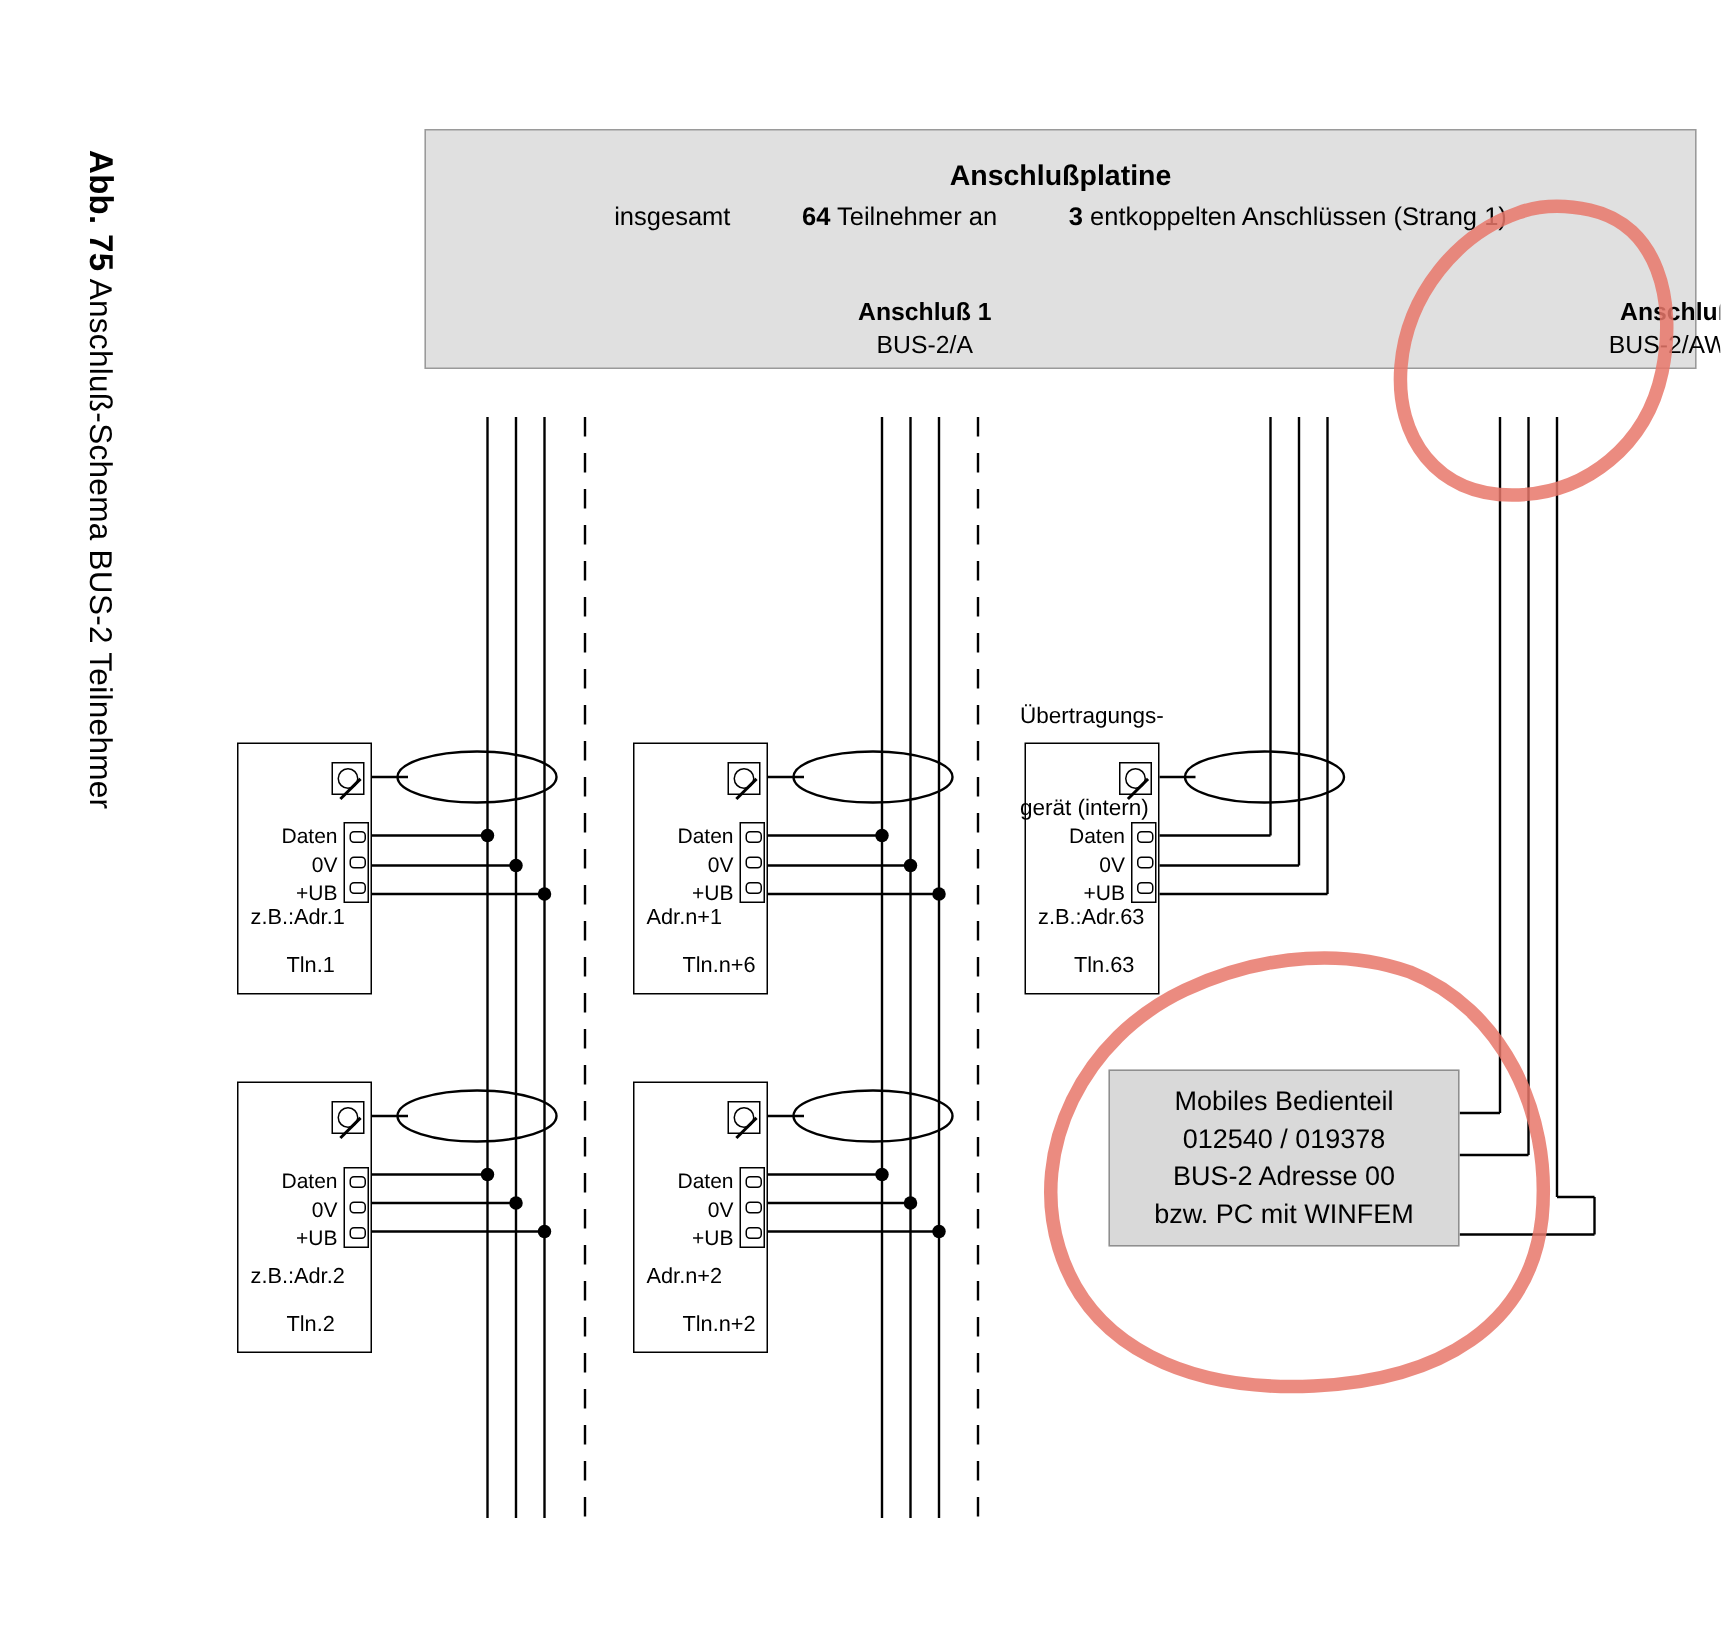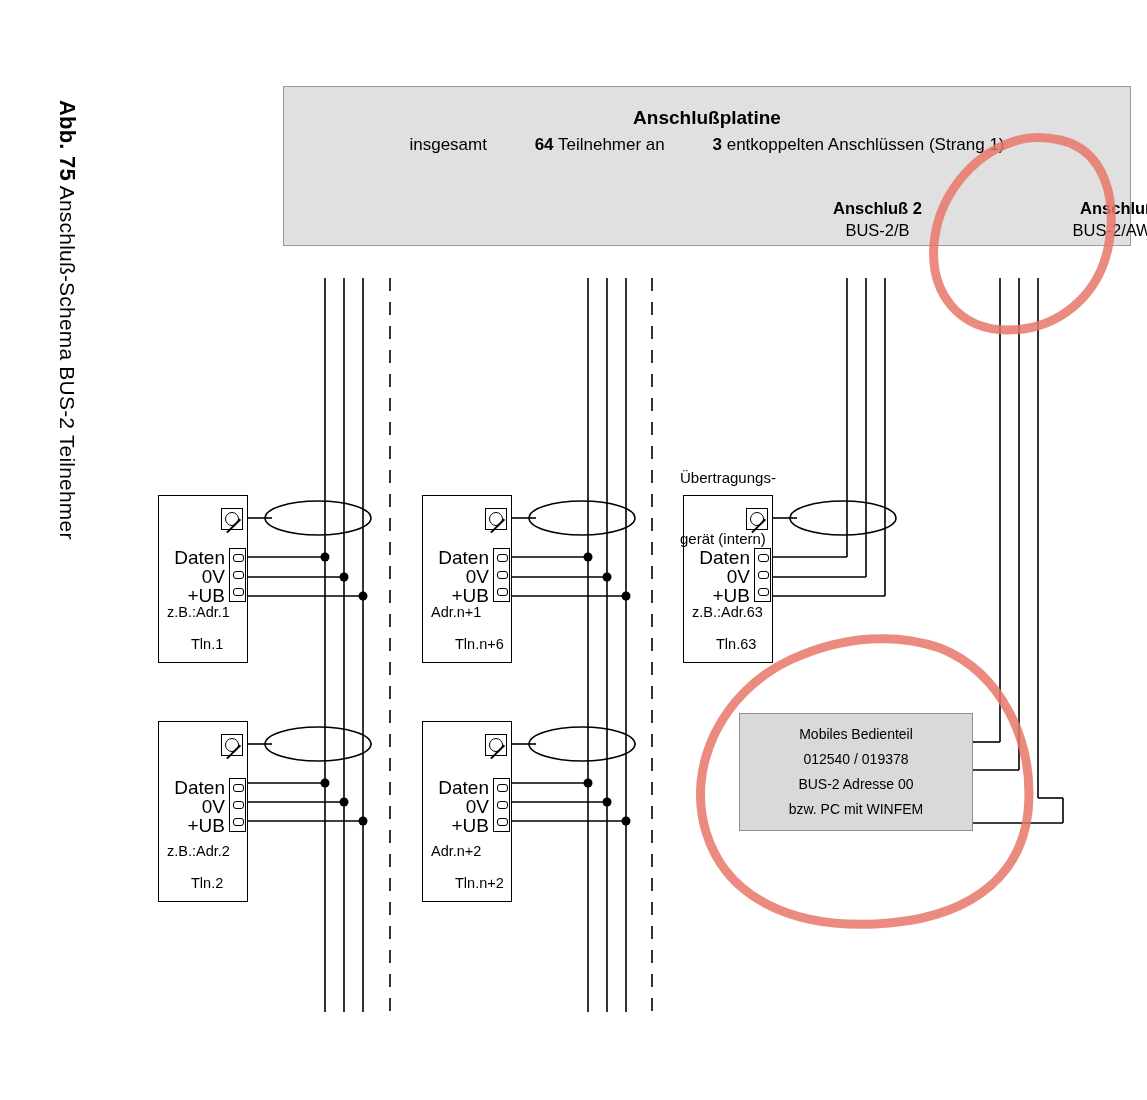--- a/index.html
+++ b/index.html
@@ -91,21 +91,21 @@
     border: 1px solid #000000;
     background: #ffffff;
     box-sizing: border-box;
   }
   .dev-labels {
     position: absolute;
     left: 4px;
     top: 52px;
     width: 62px;
     text-align: right;
-    font-size: 19px;
+    font-size: 14px;
     line-height: 19px;
   }
   .dev-bottom {
     position: absolute;
     left: 0;
     bottom: 8px;
     width: 100%;
     text-align: left;
     padding-left: 8px;
     box-sizing: border-box;
@@ -187,21 +187,21 @@
     top: 713px;
     width: 234px;
     height: 118px;
     background: #d9d9d9;
     border: 1px solid #8f8f8f;
     box-sizing: border-box;
     display: flex;
     flex-direction: column;
     align-items: center;
     justify-content: center;
-    font-size: 14px;
+    font-size: 18px;
     line-height: 25px;
   }
   #mobile-box span { display: block; text-align: center; }
 
   
   #annotations {
     position: absolute;
     left: 0; top: 0;
     width: 1147px; height: 1100px;
     pointer-events: none;
@@ -214,23 +214,23 @@
 
   <div id="caption">
     <span class="cap-strong">Abb. 75</span>
     <span>Anschluß-Schema BUS-2 Teilnehmer</span>
   </div>
 
   <div id="header-box">
     <div id="header-title">Anschlußplatine</div>
     <div id="header-sub"><span>insgesamt </span><b>64</b><span> Teilnehmer an </span><b>3</b><span> entkoppelten Anschlüssen (Strang 1)</span></div>
 
-    <div class="conn-label" style="left:506px; top:110px; width:175px;">
-      <span class="cl-title">Anschluß 2</span>
-      <span class="cl-sub">BUS-2/B</span>
+    <div class="conn-label" style="left:245px; top:110px; width:175px;">
+      <span class="cl-title">Anschluß 1</span>
+      <span class="cl-sub">BUS-2/A</span>
     </div>
     <div class="conn-label" style="left:748px; top:110px; width:185px;">
       <span class="cl-title">Anschluß 3</span>
       <span class="cl-sub">BUS-2/AWUG</span>
     </div>
 
   </div>
 
   <svg id="wires" viewBox="0 0 1147 1100">
     <g stroke="#000" stroke-width="1.6" fill="none">

